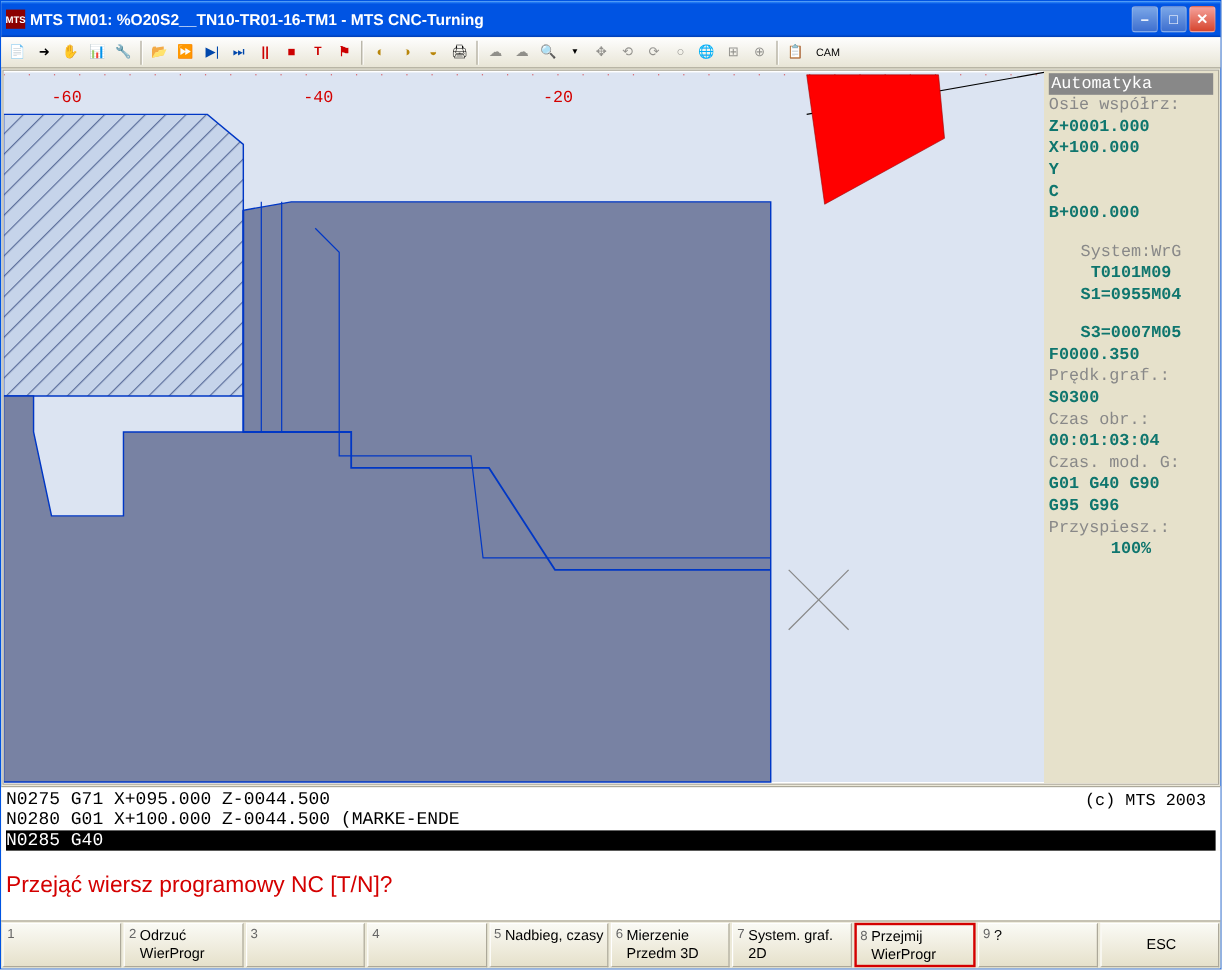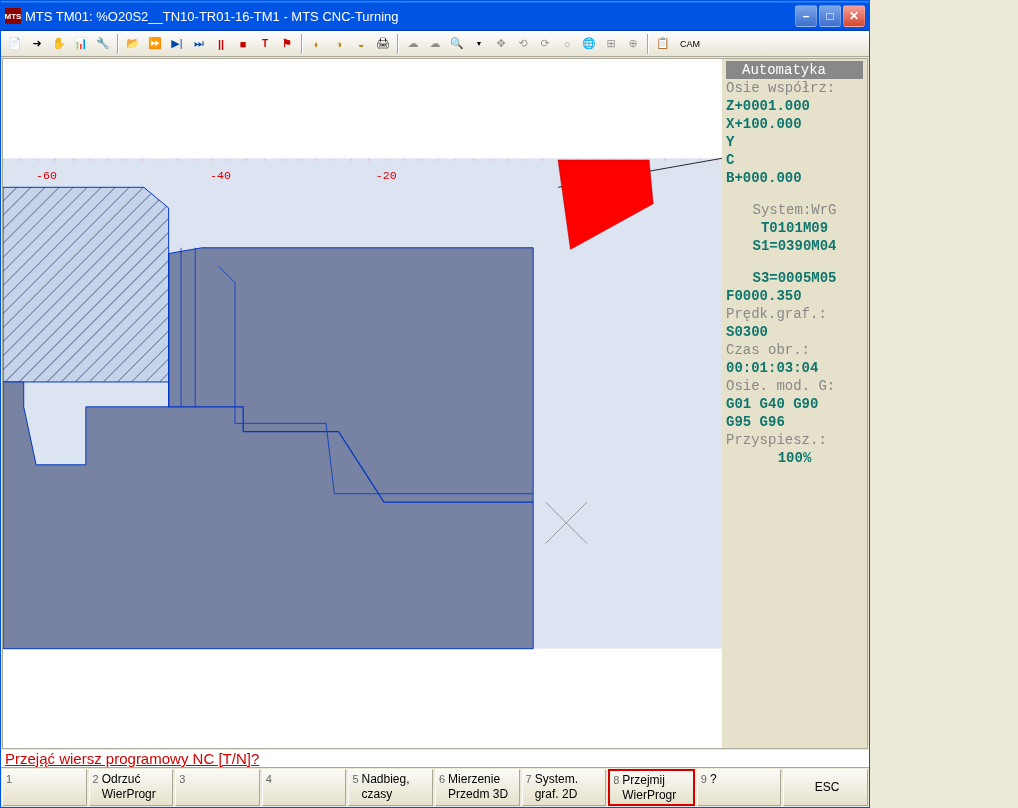--- a/index.html
+++ b/index.html
@@ -1,42 +1,42 @@
 <!DOCTYPE html>
 <html><head>
 <meta charset="utf-8">
 <style>
   * { margin:0; padding:0; box-sizing:border-box; }
   body { font-family: Tahoma, Arial, sans-serif; font-size:11px; width:1018px; height:808px; overflow:hidden; background:#ece9d8; }
-  .window { width:870px; height:808px; border:1px solid #0054e3; display:flex; flex-direction:column; }
+  .window { width:1018px; height:808px; border:1px solid #0054e3; display:flex; flex-direction:column; }
   .titlebar { height:30px; background:linear-gradient(to bottom,#3a95ff 0%,#0054e3 8%,#0054e3 92%,#003bb0 100%); display:flex; align-items:center; padding:0 4px; color:#fff; }
   .titlebar-icon { width:16px; height:16px; margin-right:4px; display:flex; align-items:center; justify-content:center; font-size:8px; background:#8b0000; color:#fff; font-weight:bold; }
-  .titlebar-text { flex:1; font-weight:normal; font-size:13px; white-space:nowrap; overflow:hidden; }
+  .titlebar-text { flex:1; font-weight:bold; font-size:13px; white-space:nowrap; overflow:hidden; }
   .win-btns { display:flex; gap:2px; }
   .win-btn { width:22px; height:22px; border-radius:3px; display:flex; align-items:center; justify-content:center; font-weight:bold; font-size:12px; border:1px solid #fff3; }
   .win-min,.win-max { background:linear-gradient(to bottom,#7ba7e8,#3e6fcf); color:#fff; }
   .win-close { background:linear-gradient(to bottom,#f5a19a,#d6452e); color:#fff; }
   .toolbar { height:26px; background:linear-gradient(to bottom,#fefefe,#e8e5d6); border-bottom:1px solid #aca899; display:flex; align-items:center; padding:0 4px; gap:2px; }
   .tb-btn { width:20px; height:20px; display:flex; align-items:center; justify-content:center; font-size:11px; border:1px solid transparent; }
   .tb-sep { width:2px; height:20px; border-left:1px solid #aca899; border-right:1px solid #fff; margin:0 2px; }
   .tb-playred { color:#c00; font-weight:bold; }
   .tb-text { font-size:10px; font-weight:bold; }
   .main { flex:1; display:flex; border:1px solid #aca899; margin:1px; background:#fff; overflow:hidden; }
   .canvas-area { flex:1; position:relative; overflow:hidden; }
   .canvas-svg { width:100%; height:100%; display:block; }
   .side-panel { width:145px; background:#e6e1cb; font-family:'Courier New',monospace; font-size:14px; padding:2px 4px; color:#000; line-height:18px; }
-  .side-heading { background:#888; color:#fff; padding:0 16px; }
+  .side-heading { background:#888; color:#fff; padding:0 2px; }
   .side-label { color:#888; }
   .side-value { color:#0f766e; font-weight:bold; }
   .flex-row { display:flex; justify-content:center; }
   .copyright { font-family:'Courier New',monospace; font-size:14px; text-align:right; padding:2px 8px 0 0; }
   .nc-block { font-family:'Courier New',monospace; font-size:15px; background:#fff; border-top:1px solid #aca899; padding:2px 4px 0 4px; }
   .nc-line { white-space:pre; }
   .nc-current { background:#000; color:#fff; }
-  .prompt { color:#d40000; font-family:Arial,sans-serif; font-size:15px; padding:0 4px; background:#fff;text-decoration:underline; }
+  .prompt { color:#d40000; font-family:Arial,sans-serif; font-size:19px; padding:18px 4px; background:#fff; }
   .fkeys { display:flex; height:40px; background:#ece9d8; border-top:1px solid #aca899; }
   .fkey { flex:1; border:1px solid #aca899; border-left:1px solid #fff; border-top:1px solid #fff; margin:1px; background:linear-gradient(to bottom,#fafaf5,#e6e1cb); display:flex; align-items:flex-start; font-size:12px; padding:2px 3px; position:relative; }
   .fkey-num { color:#666; font-size:11px; margin-right:3px; line-height:14px; }
   .fkey-label { line-height:15px; }
   .fkey.highlight { border:2px solid #d40000; }
   .ruler-label { font-family:'Courier New',monospace; font-size:14px; fill:#d40000; }
 </style>
 </head>
 <body>
 
@@ -140,41 +140,51 @@
       <div style="height:14px"></div>
       <div class="flex-row">
           <span class="side-label">System:</span>
           <span class="side-label">WrG</span>
         </div>
       <div class="flex-row">
           <span class="side-value">T0101</span>
           <span class="side-value">M09</span>
         </div>
       <div class="flex-row">
-          <span class="side-value">S1=0390</span>
+          <span class="side-value">S1=0955</span>
           <span class="side-value">M04</span>
         </div>
       <div style="height:14px"></div>
       <div class="flex-row">
-          <span class="side-value">S3=0005</span>
+          <span class="side-value">S3=0007</span>
           <span class="side-value">M05</span>
         </div>
       <div class="side-value">F0000.350</div>
       <div class="side-label">Prędk.graf.:</div>
       <div class="side-value">S0300</div>
       <div class="side-label">Czas obr.:</div>
       <div class="side-value">00:01:03:04</div>
-      <div class="side-label">Osie. mod. G:</div>
+      <div class="side-label">Czas. mod. G:</div>
       <div class="side-value">G01 G40 G90</div>
       <div class="side-value">G95 G96</div>
       <div class="side-label">Przyspiesz.:</div>
       <div class="side-value" style="text-align:center">100%</div>
     </div>
   </div>
 
+  <div class="nc-block">
+    <div style="display:flex">
+      <div style="flex:1">
+        <div class="nc-line">N0275 G71 X+095.000 Z-0044.500</div>
+        <div class="nc-line">N0280 G01 X+100.000 Z-0044.500 (MARKE-ENDE</div>
+      </div>
+      <div class="copyright">(c) MTS 2003</div>
+    </div>
+    <div class="nc-line nc-current">N0285 G40</div>
+  </div>
 
   <div class="prompt">Przejąć wiersz programowy NC [T/N]?</div>
 
   <div class="fkeys" id="fkeys">
       <div class="fkey">
         <span class="fkey-num">1</span>
         <span class="fkey-label"></span>
       </div>
       <div class="fkey">
         <span class="fkey-num">2</span>

